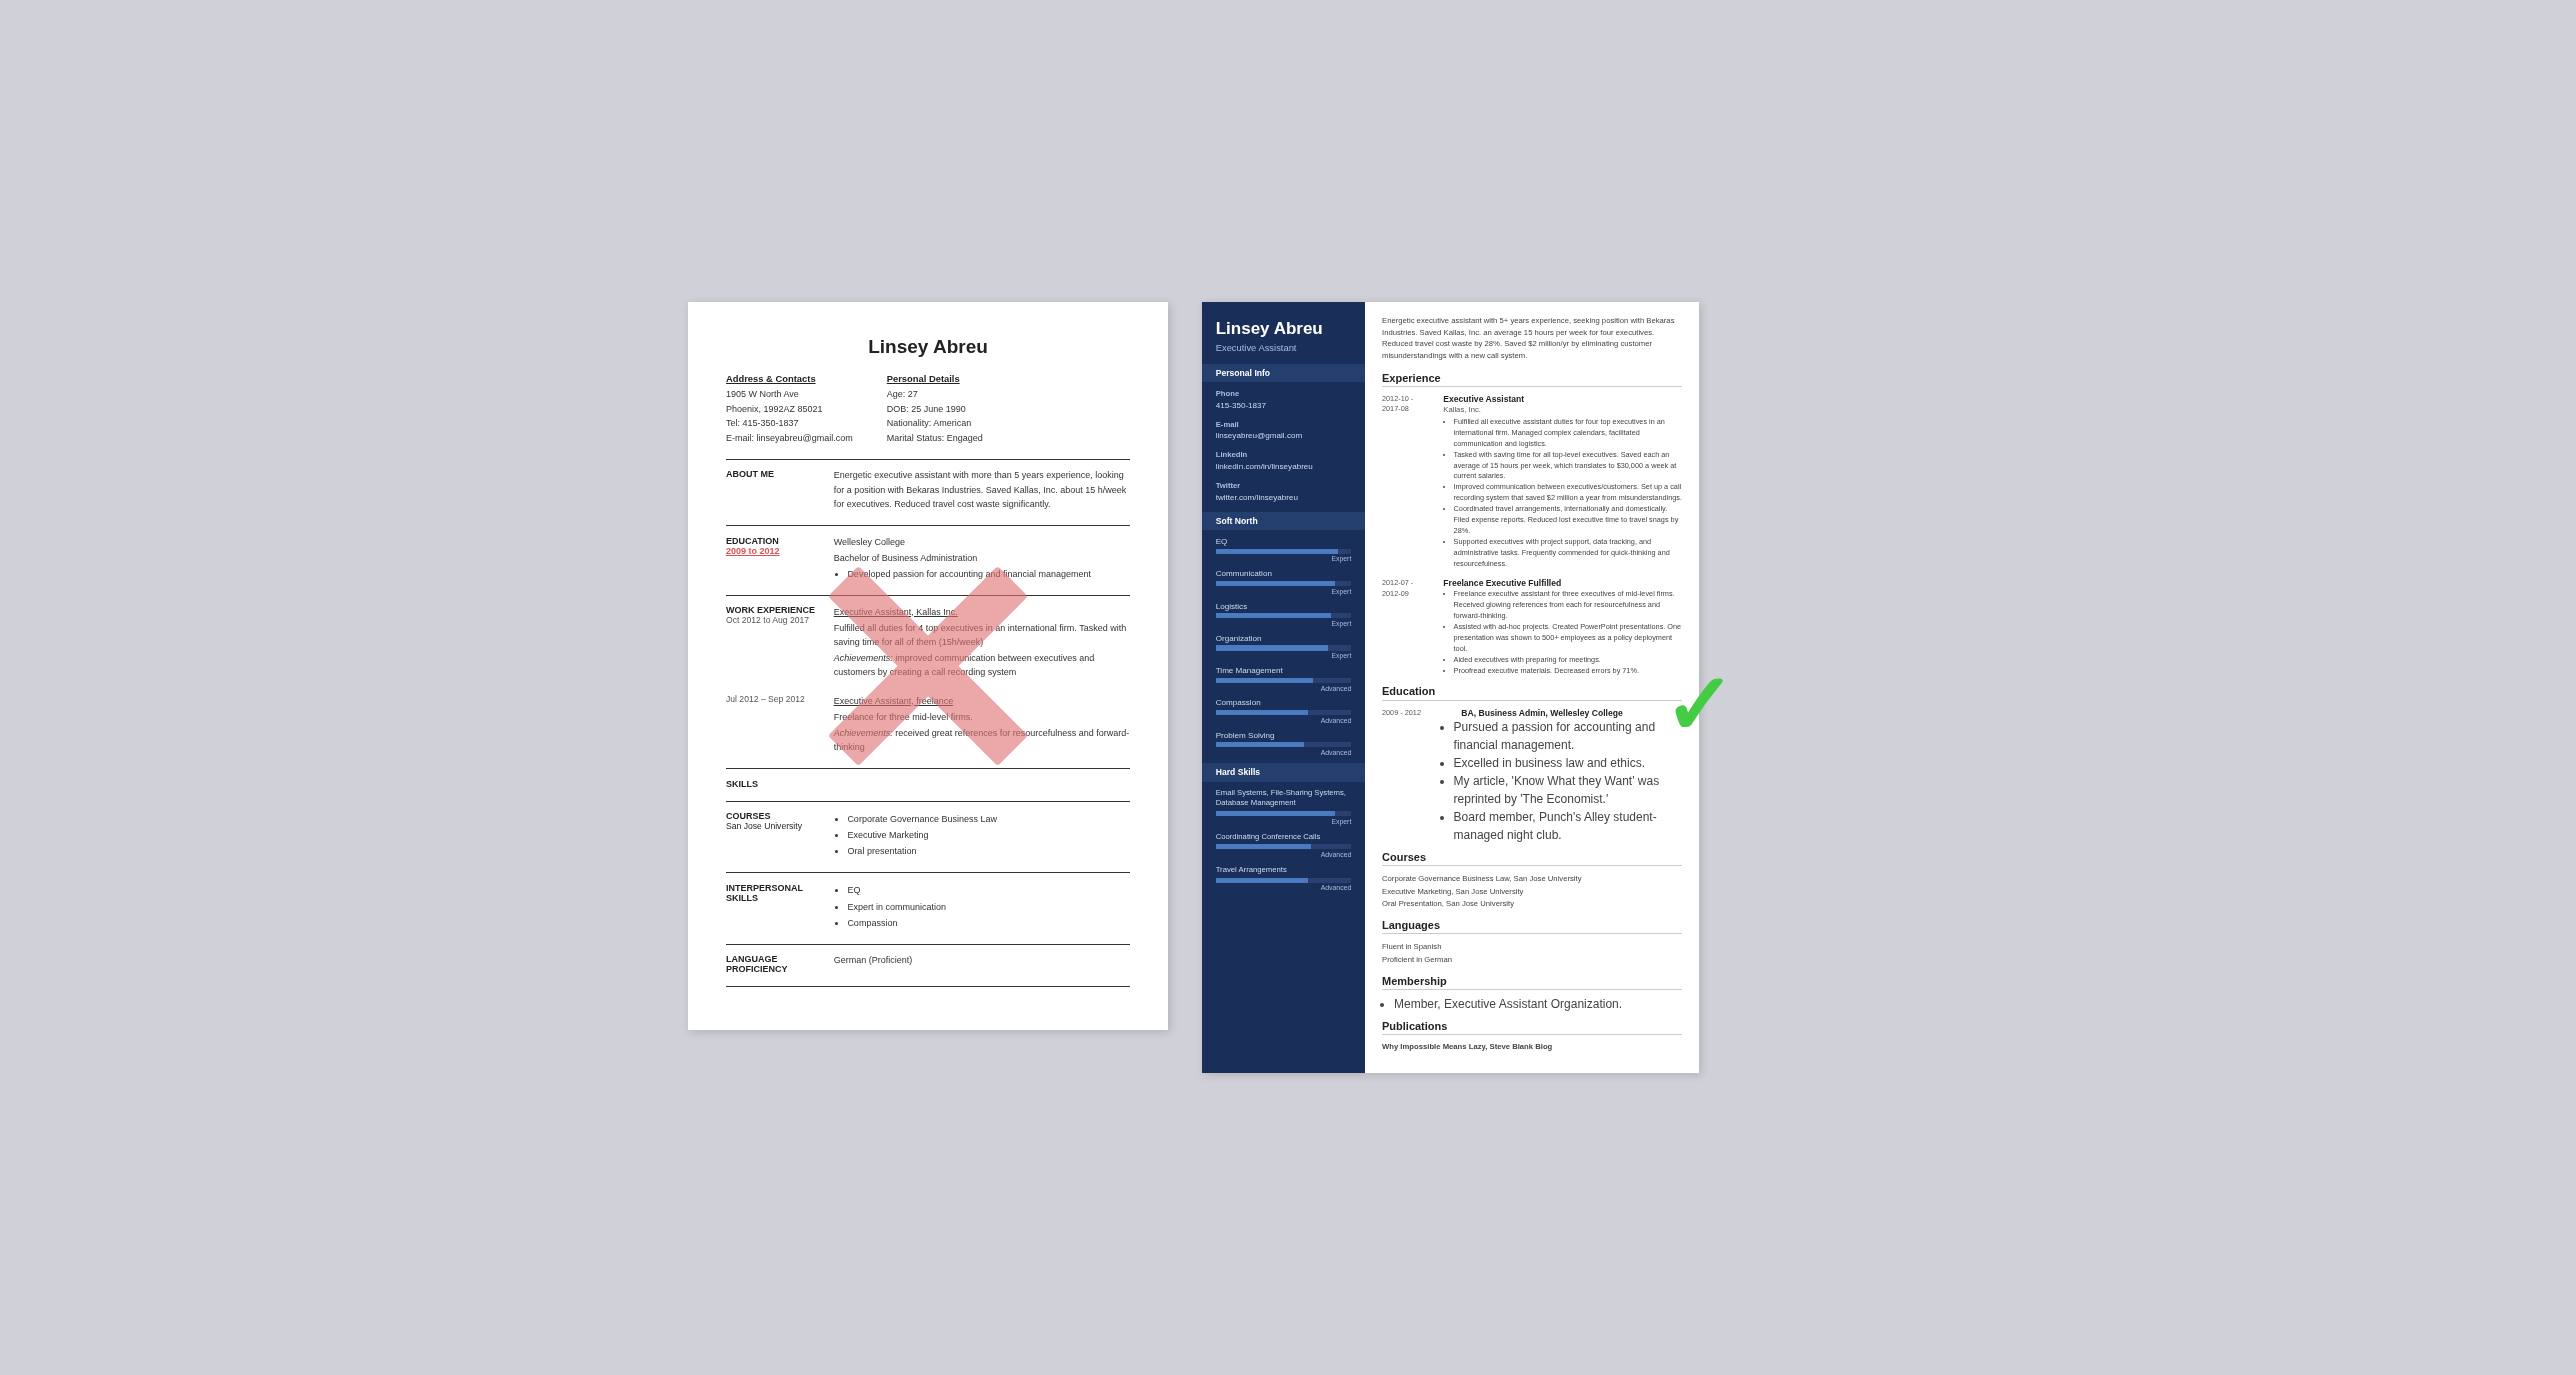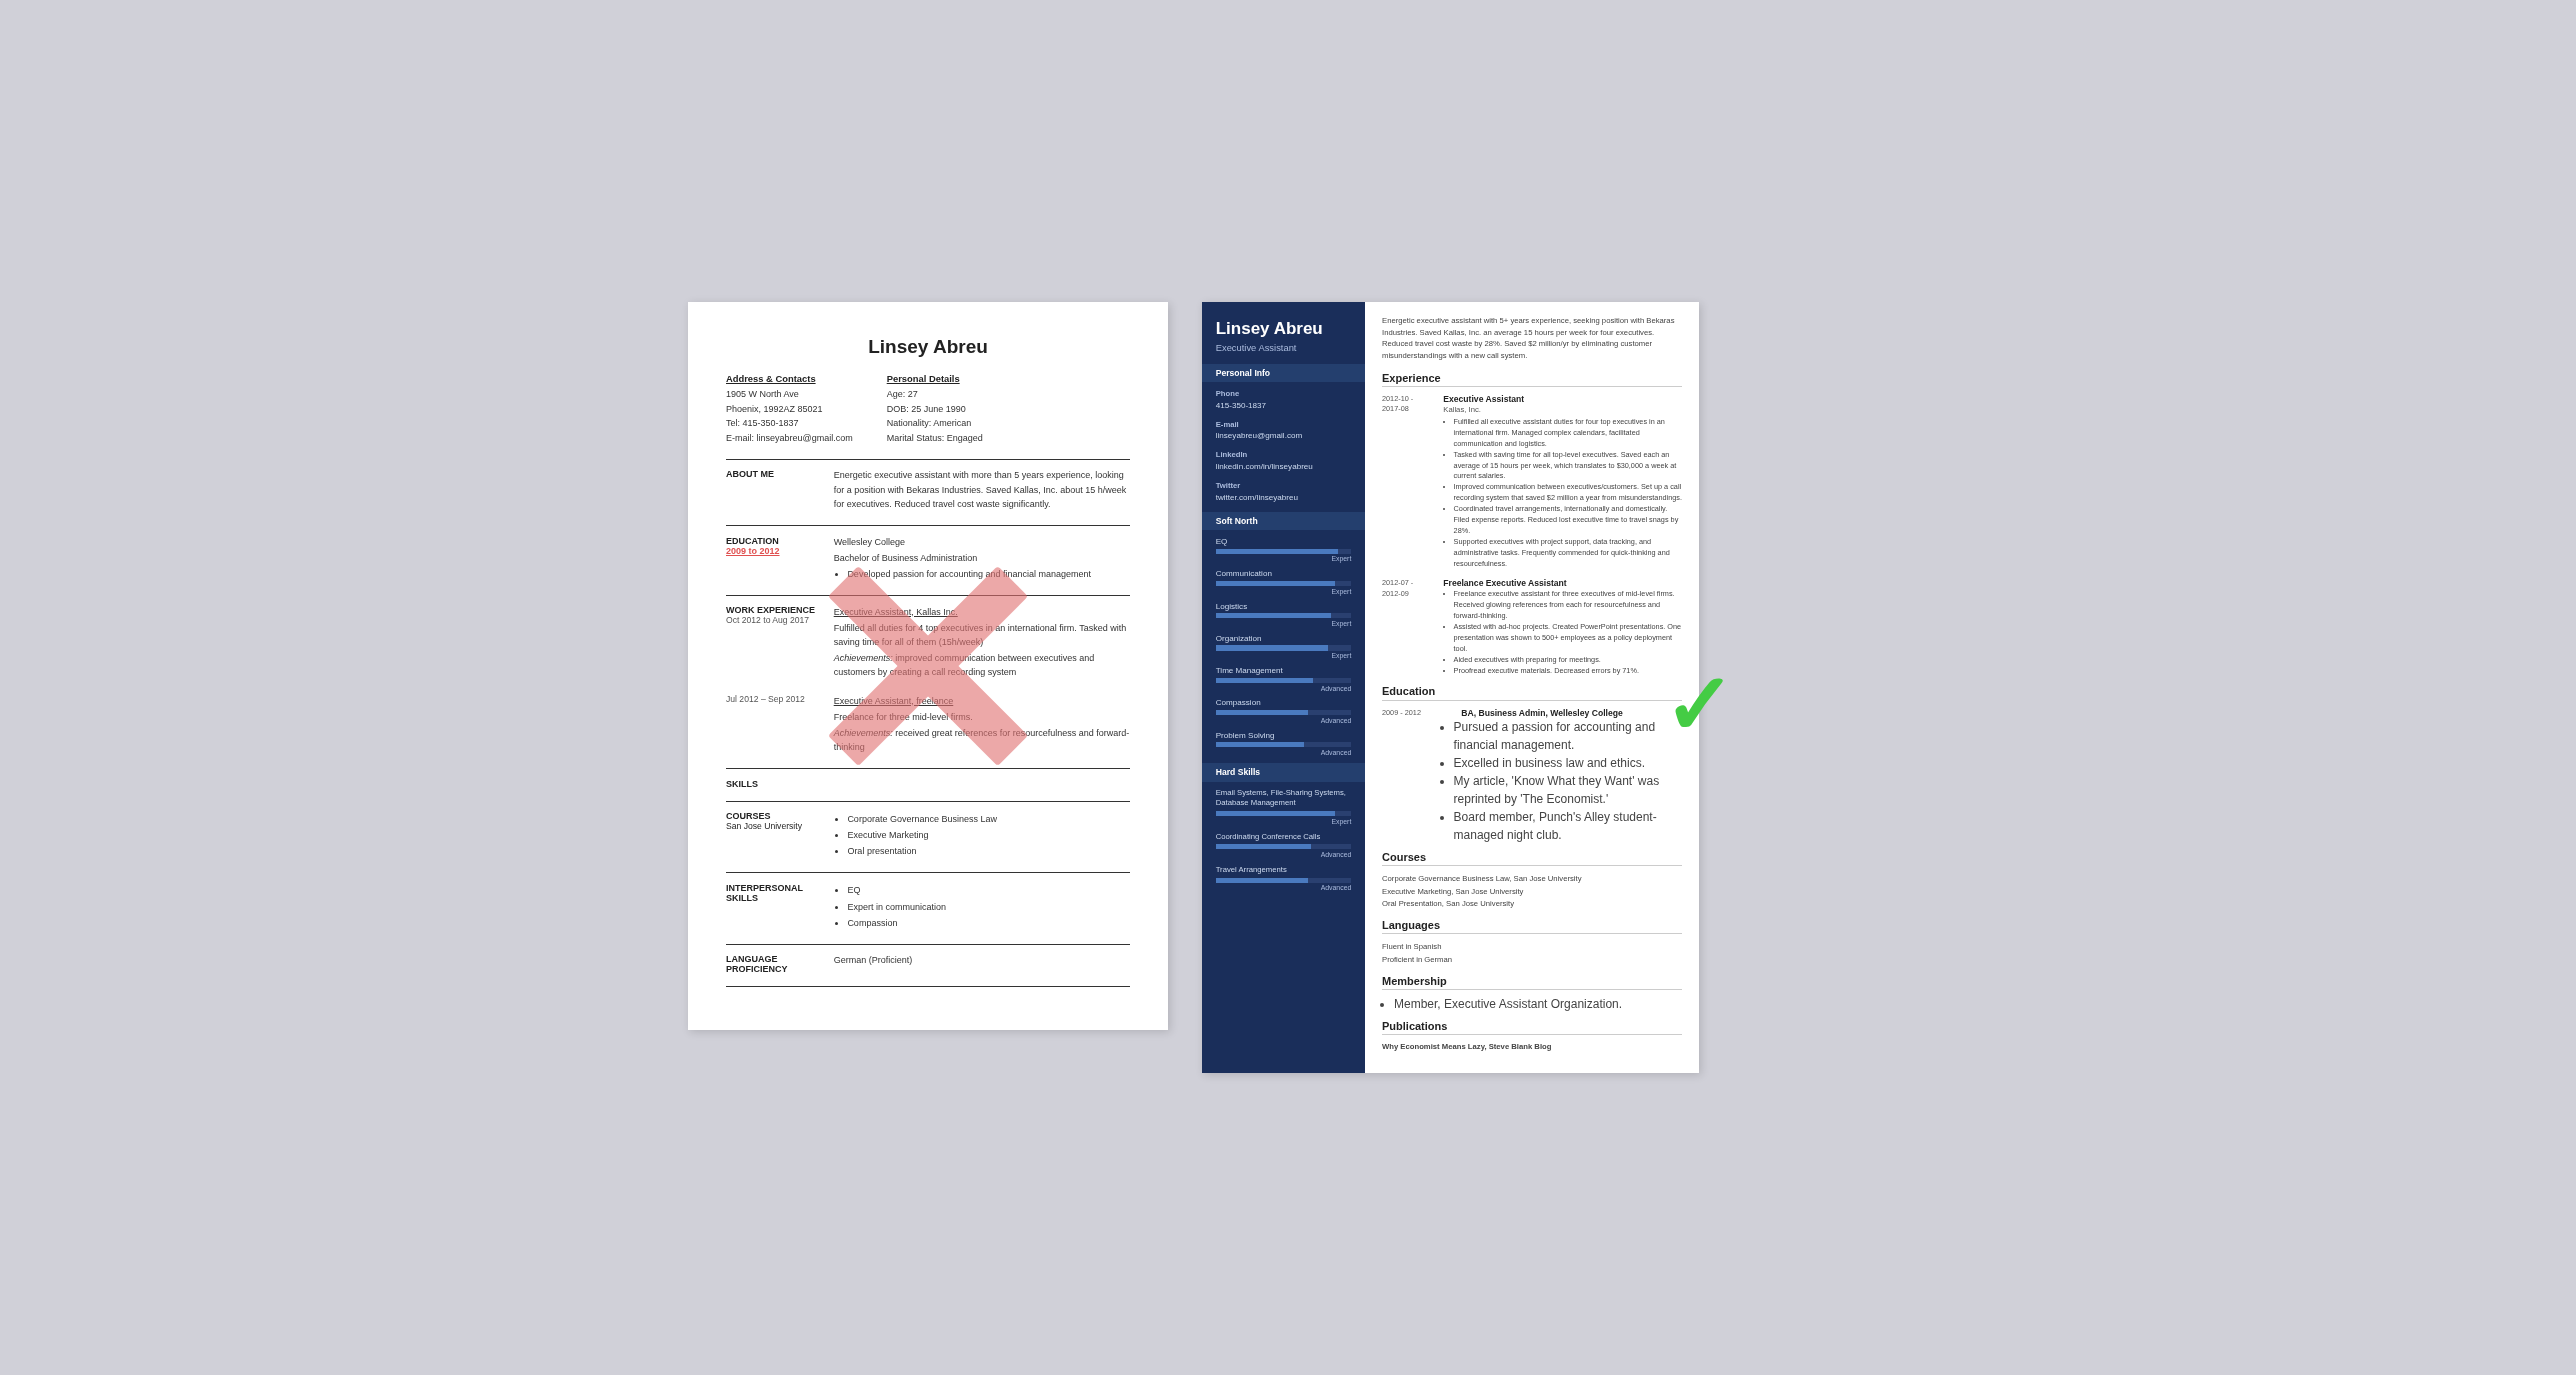--- a/index.html
+++ b/index.html
@@ -555,21 +555,21 @@
                 <li>Improved communication between executives/customers. Set up a call recording system that saved $2 million a year from misunderstandings.</li>
                 <li>Coordinated travel arrangements, internationally and domestically. Filed expense reports. Reduced lost executive time to travel snags by 28%.</li>
                 <li>Supported executives with project support, data tracking, and administrative tasks. Frequently commended for quick-thinking and resourcefulness.</li>
               </ul>
     </div>
   </div>
           <div class="experience-item">
     <div class="exp-date">2012-07 -
 2012-09</div>
     <div class="exp-content">
-      <h4>Freelance Executive Assistant</h4>
+      <h4>Freelance Executive Fulfilled</h4>
 
       <ul>
                 <li>Freelance executive assistant for three executives of mid-level firms. Received glowing references from each for resourcefulness and forward-thinking.</li>
                 <li>Assisted with ad-hoc projects. Created PowerPoint presentations. One presentation was shown to 500+ employees as a policy deployment tool.</li>
                 <li>Aided executives with preparing for meetings.</li>
                 <li>Proofread executive materials. Decreased errors by 71%.</li>
               </ul>
     </div>
   </div>
         </div>
@@ -606,20 +606,20 @@
 
       <div class="main-section-title">Membership</div>
       <div class="membership-section">
         <ul id="membership-list">
             <li>Member, Executive Assistant Organization.</li>
           </ul>
       </div>
 
       <div class="main-section-title">Publications</div>
       <div class="publications-section" id="publications-right">
-          <p>Why Economist Means Lazy, Steve Blank Blog</p>
+          <p>Why Impossible Means Lazy, Steve Blank Blog</p>
         </div>
     </div>
 
     <div class="check-mark"></div>
   </div>
 </div>
 
 
 </body></html>

